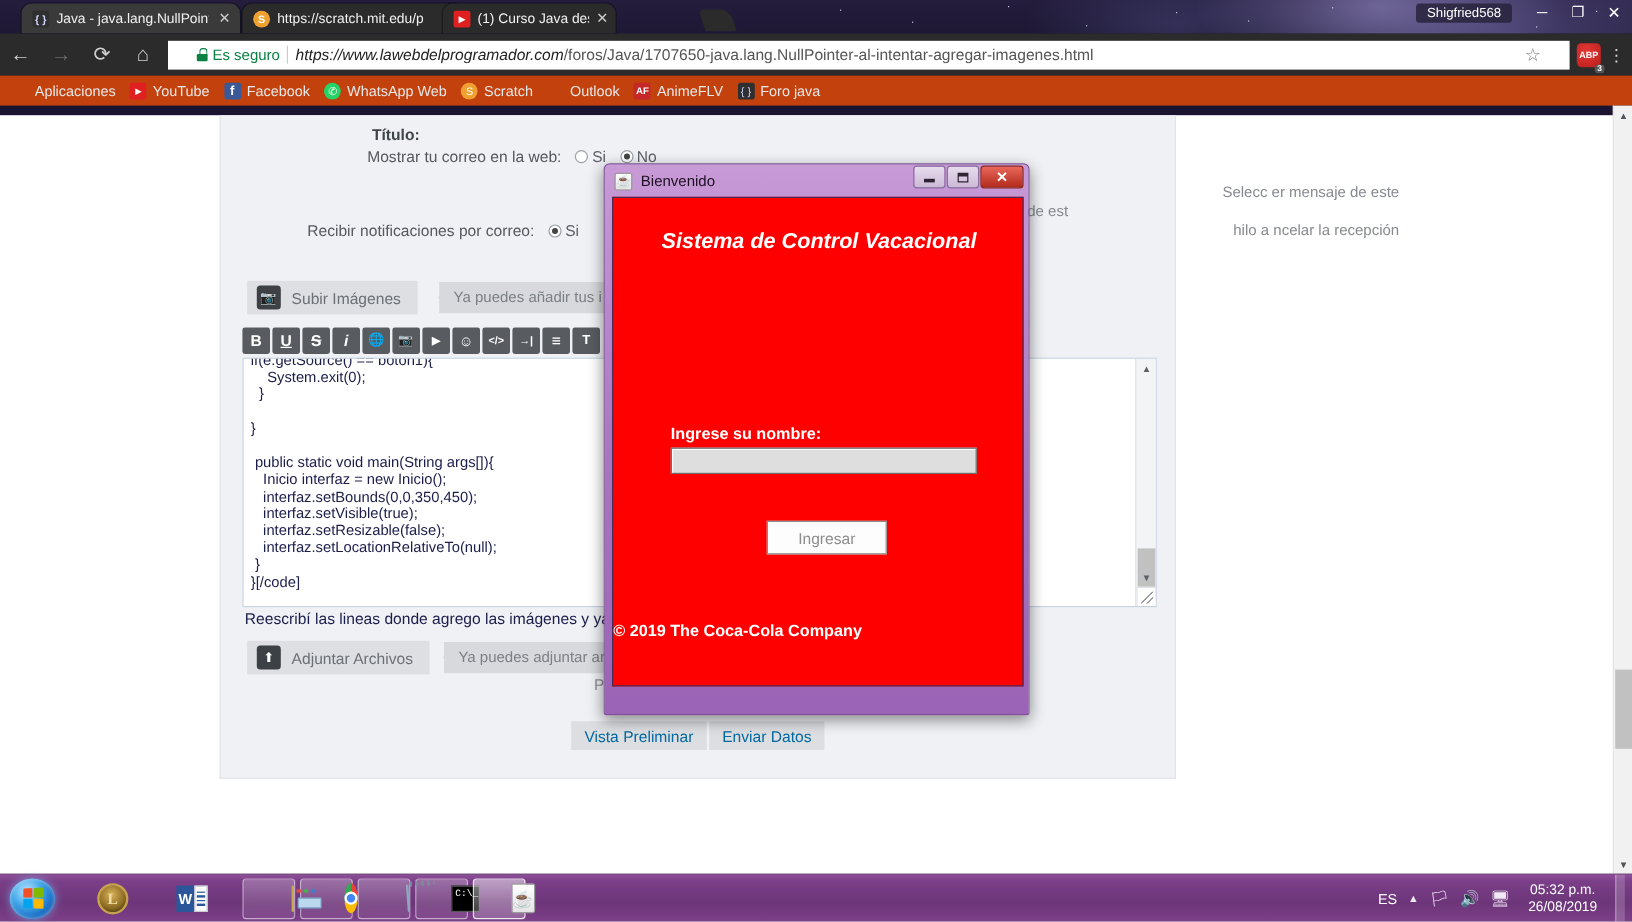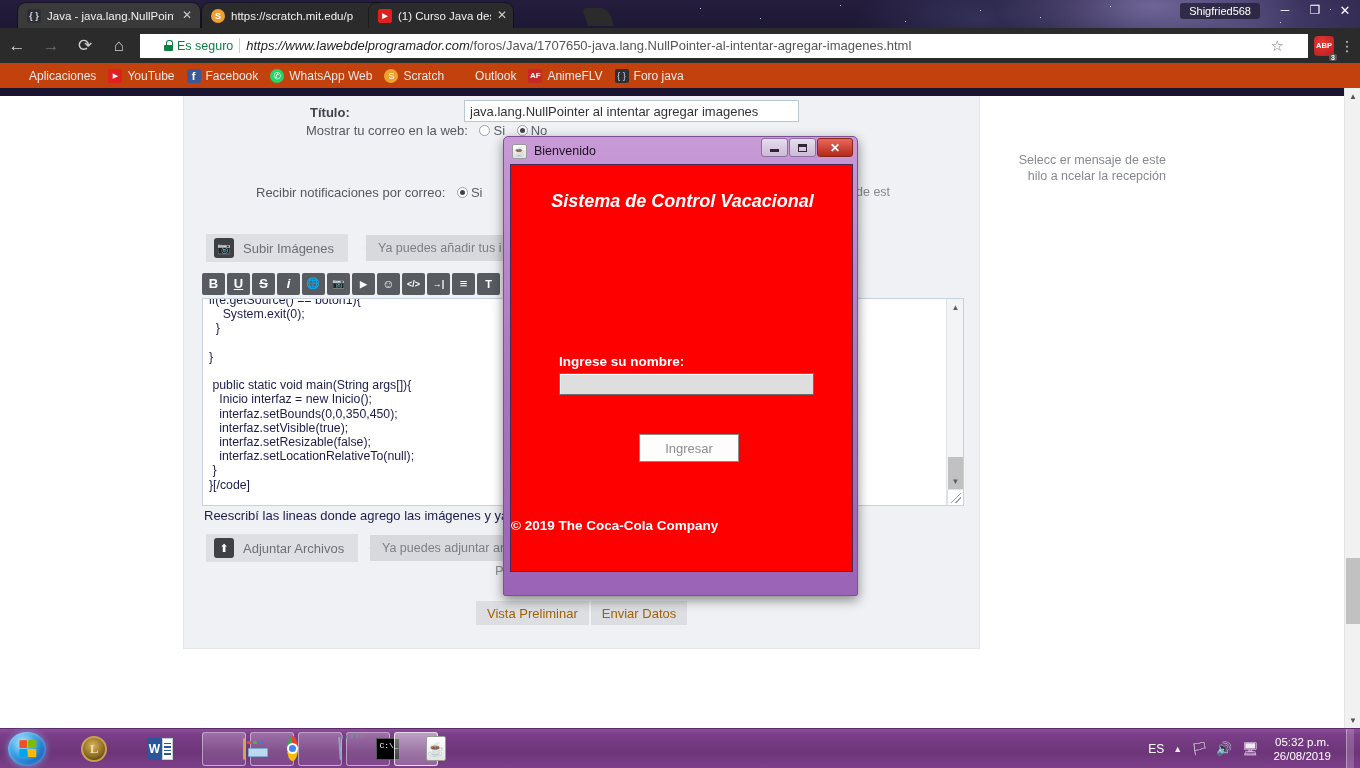--- a/index.html
+++ b/index.html
@@ -168,21 +168,21 @@
              background:#fff; border-left:1px solid #dfe3e8; border-top:1px solid #dfe3e8; }
   .resizer::after { content:""; position:absolute; right:2px; bottom:2px; width:10px; height:10px;
     background:
       linear-gradient(135deg,transparent 46%,#9aa0a6 46%,#9aa0a6 54%,transparent 54%),
       linear-gradient(135deg,transparent 70%,#9aa0a6 70%,#9aa0a6 78%,transparent 78%); }
 
   .reescribi { position:absolute; left:20px; top:412px; font-size:13px; color:#1b1d4a; }
   .optimiz { position:absolute; left:0; top:467px; width:797px; text-align:center;
              font-size:13px; color:#8d9096; }
   .bottom-btns { position:absolute; left:292px; top:505px; display:flex; gap:2px; }
-  .bbtn { background:#dcdee1; color:#a16207; font-size:13px; height:24px;
+  .bbtn { background:#dcdee1; color:#0369a1; font-size:13px; height:24px;
           display:flex; align-items:center; padding:0 11px; }
 
   
   .page-scroll { position:absolute; right:0; top:88px; width:16px; height:640px;
                  background:#f1f1f1; border-left:1px solid #e4e4e4; }
   .page-scroll .arr { width:16px; height:16px; display:flex; align-items:center;
                       justify-content:center; font-size:8px; color:#50555a; }
   .page-scroll .thumb { position:absolute; left:1px; width:14px; background:#c1c1c1; }
 
   
@@ -392,32 +392,31 @@
       <span class="bmicon" style="background:#2f2f2f;color:#cfd8ff;font-size:9px;">{ }</span>
       <span>Foro java</span>
     </div>
   </div>
 
   <div class="viewport">
 
     <div class="page-card">
 
       <div class="form-row titulo-label">Título:</div>
-      <input class="titulo-input" value="java.lang.NullPointer al intentar agregar imagenes" style="">
 
       <div class="form-row mostrar-row">
         <span class="lbl">Mostrar tu correo en la web:</span>
         <span class="radio"></span><span>Si</span>
         <span class="radio sel"></span><span>No</span>
       </div>
 
       <div class="form-row seleccionar-note">
         <div>Selecc                                er mensaje de este</div>
+        <div style="text-align:left;padding-left:0">de est</div>
         <div>hilo a                                ncelar la recepción</div>
-        <div style="text-align:left;padding-left:0">de est</div>
       </div>
 
       <div class="form-row recibir-row">
         <span class="lbl">Recibir notificaciones por correo:</span>
         <span class="radio sel"></span><span>Si</span>
       </div>
 
       <div class="tool-btn" id="subir-imagenes-button">
         <span class="sq">📷</span>
         <span>Subir Imágenes</span>

